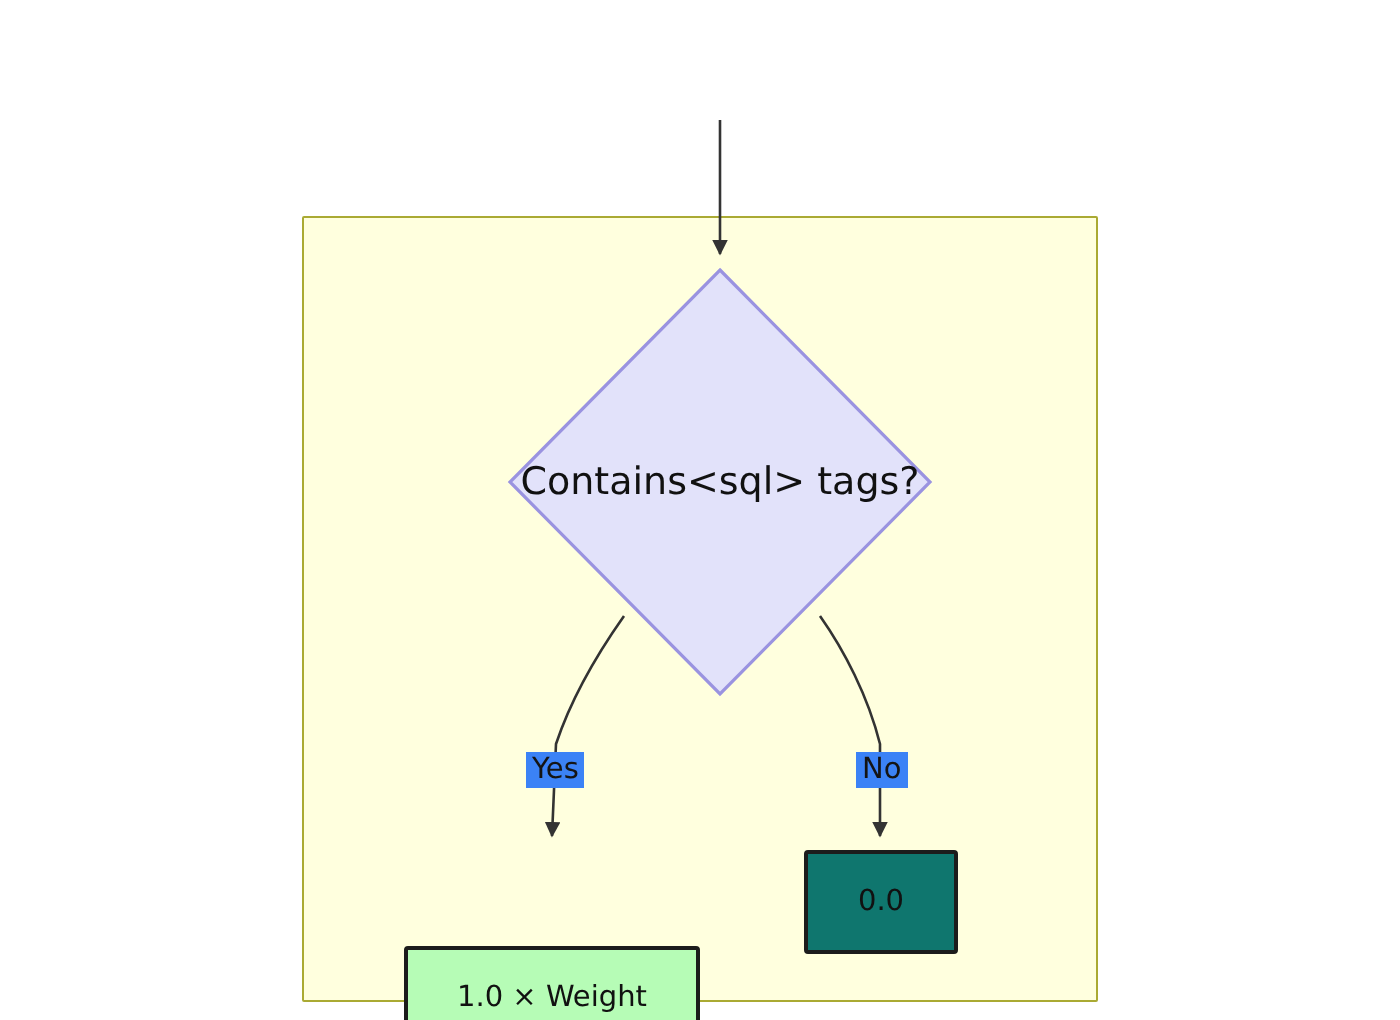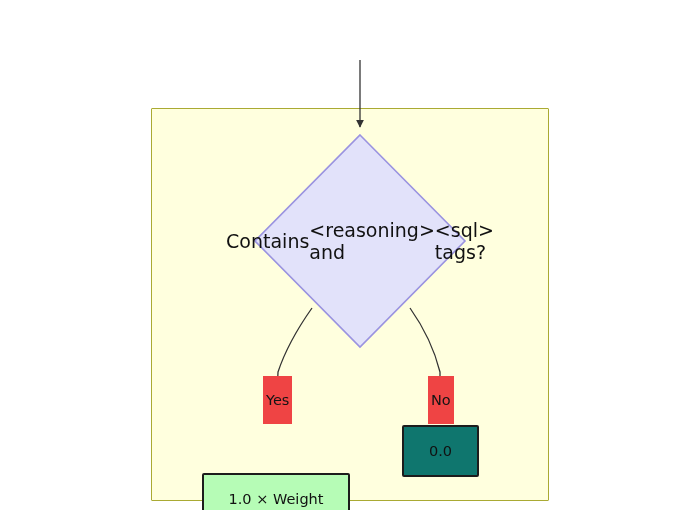--- a/index.html
+++ b/index.html
@@ -113,24 +113,24 @@
     align-items: center;
     justify-content: center;
     font-size: 19px;
     line-height: 22px;
     color: #111111;
     text-align: left;
   }
   
   .edge-label {
     position: absolute;
-    background: #ef4444;
+    background: #3b82f6;
     font-size: 14.5px;
     color: #141414;
-    padding: 16px 3px;
+    padding: 1px 3px;
     z-index: 6;
     white-space: nowrap;
   }
   #edge-label-yes {
     left: 263px;
     top: 376px;
   }
   #edge-label-no {
     left: 428px;
     top: 376px;
@@ -157,21 +157,20 @@
     <path d="M410,308 C422,325 434,348 440,372 L440,418" fill="none" stroke="#333333" stroke-width="1.3" marker-end="url(#arrow)"></path>
   </svg>
 
 
   <div id="node-decision">
     <svg viewBox="0 0 214 216" xmlns="http://www.w3.org/2000/svg">
       <polygon points="107,2 212,108 107,214 2,108" fill="#e2e2fa" stroke="#9a93e0" stroke-width="1.6"></polygon>
     </svg>
     <div class="diamond-label">
       <span>Contains</span>
-      <span>&lt;reasoning&gt; and</span>
       <span>&lt;sql&gt; tags?</span>
     </div>
   </div>
 
   <div class="edge-label" id="edge-label-yes">Yes</div>
   <div class="edge-label" id="edge-label-no">No</div>
 
   <div class="node-box" id="node-reward-value">
     <span>1.0 × Weight</span>
   </div>

